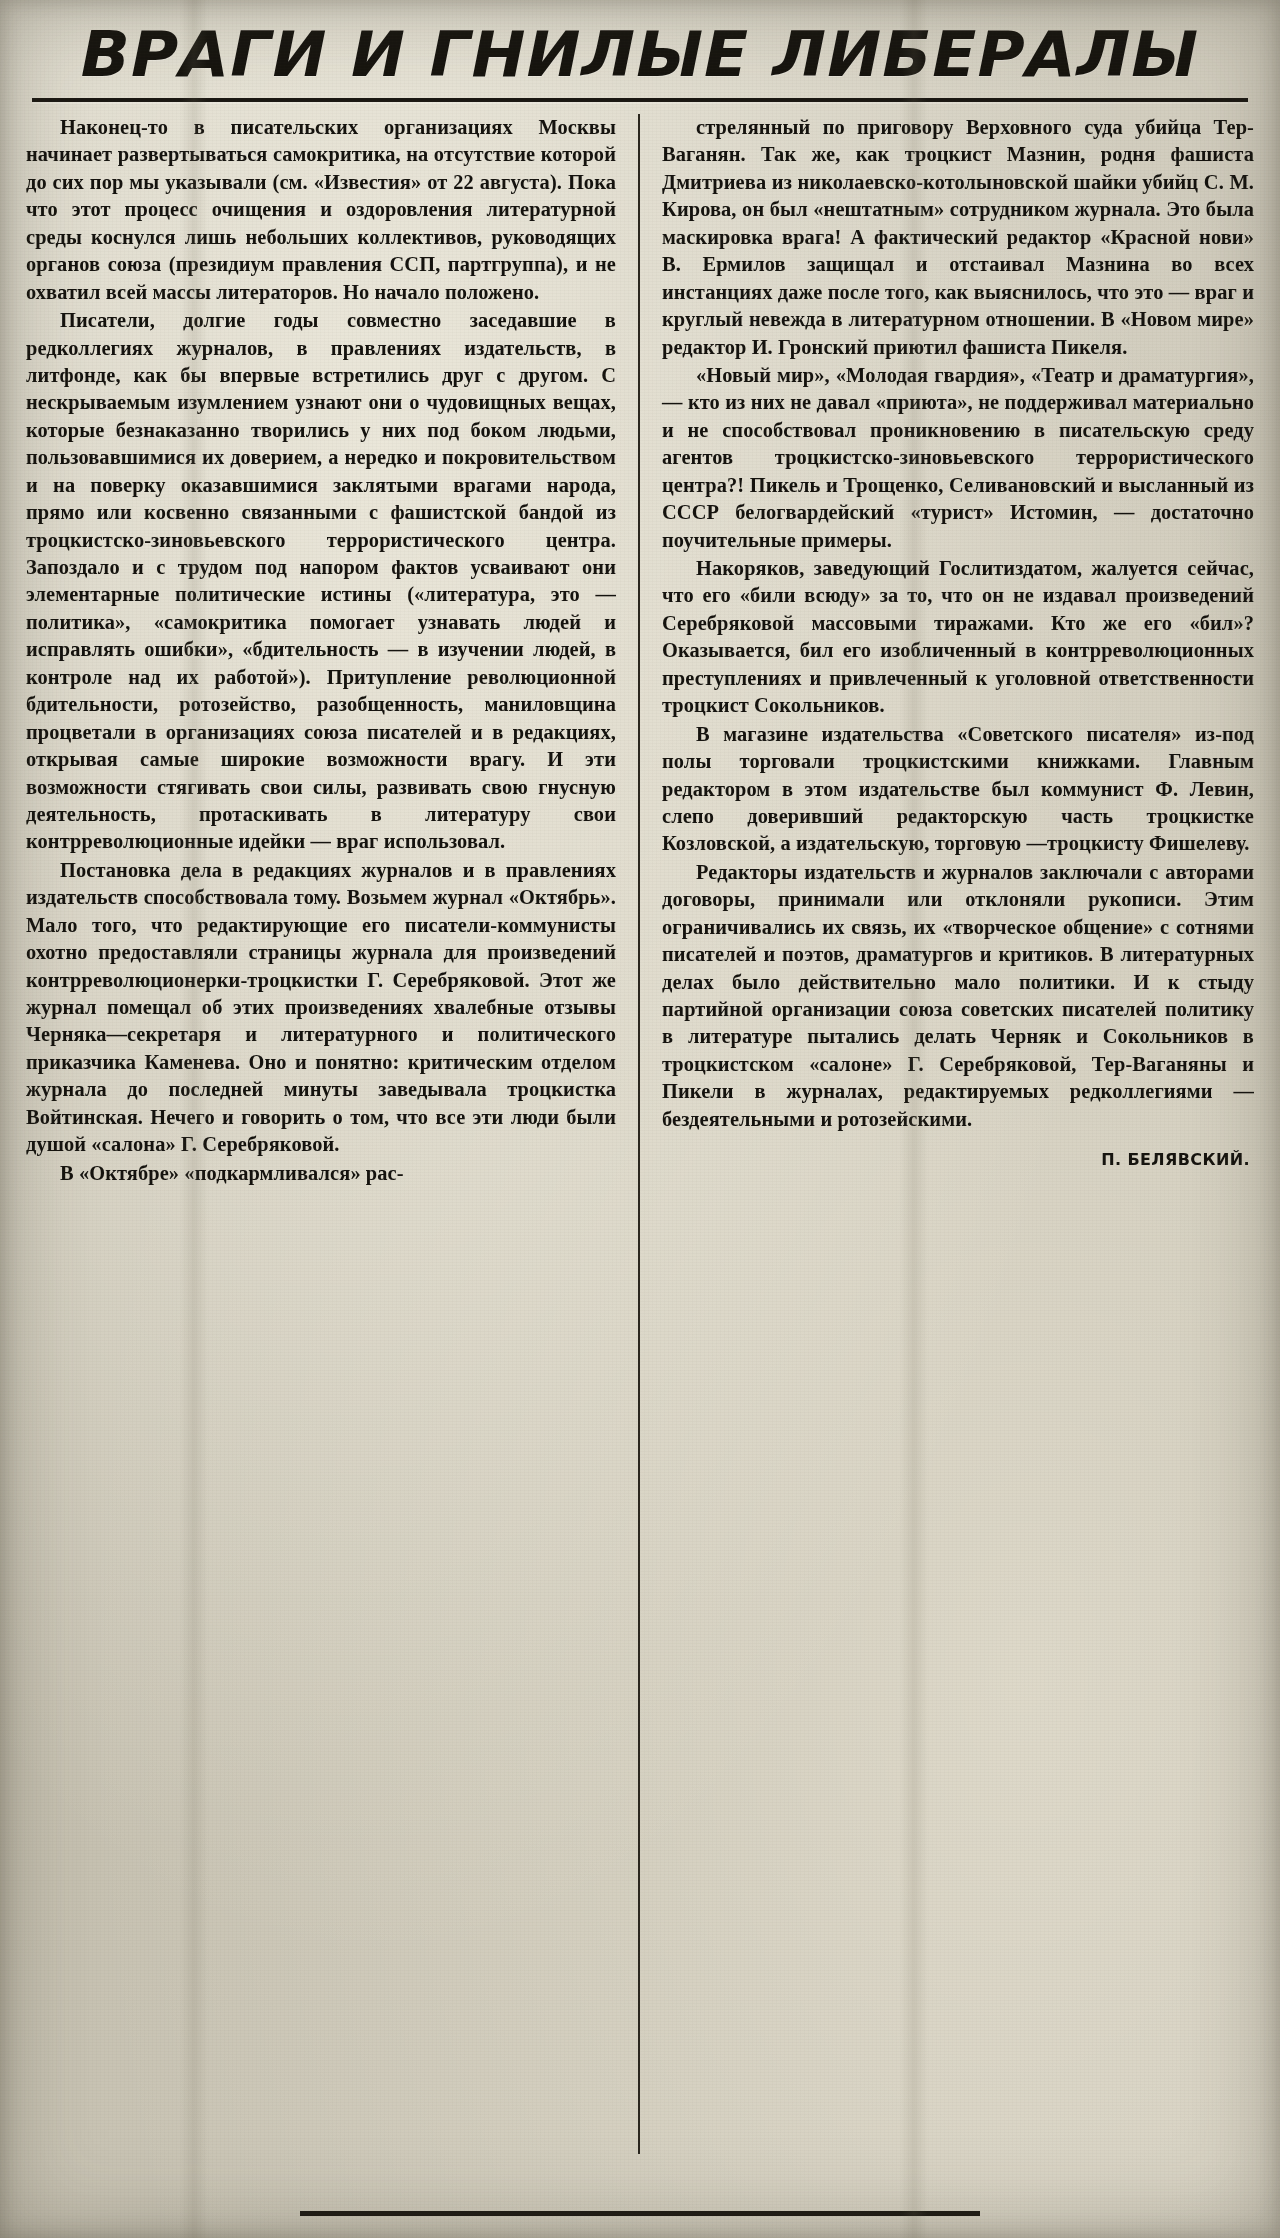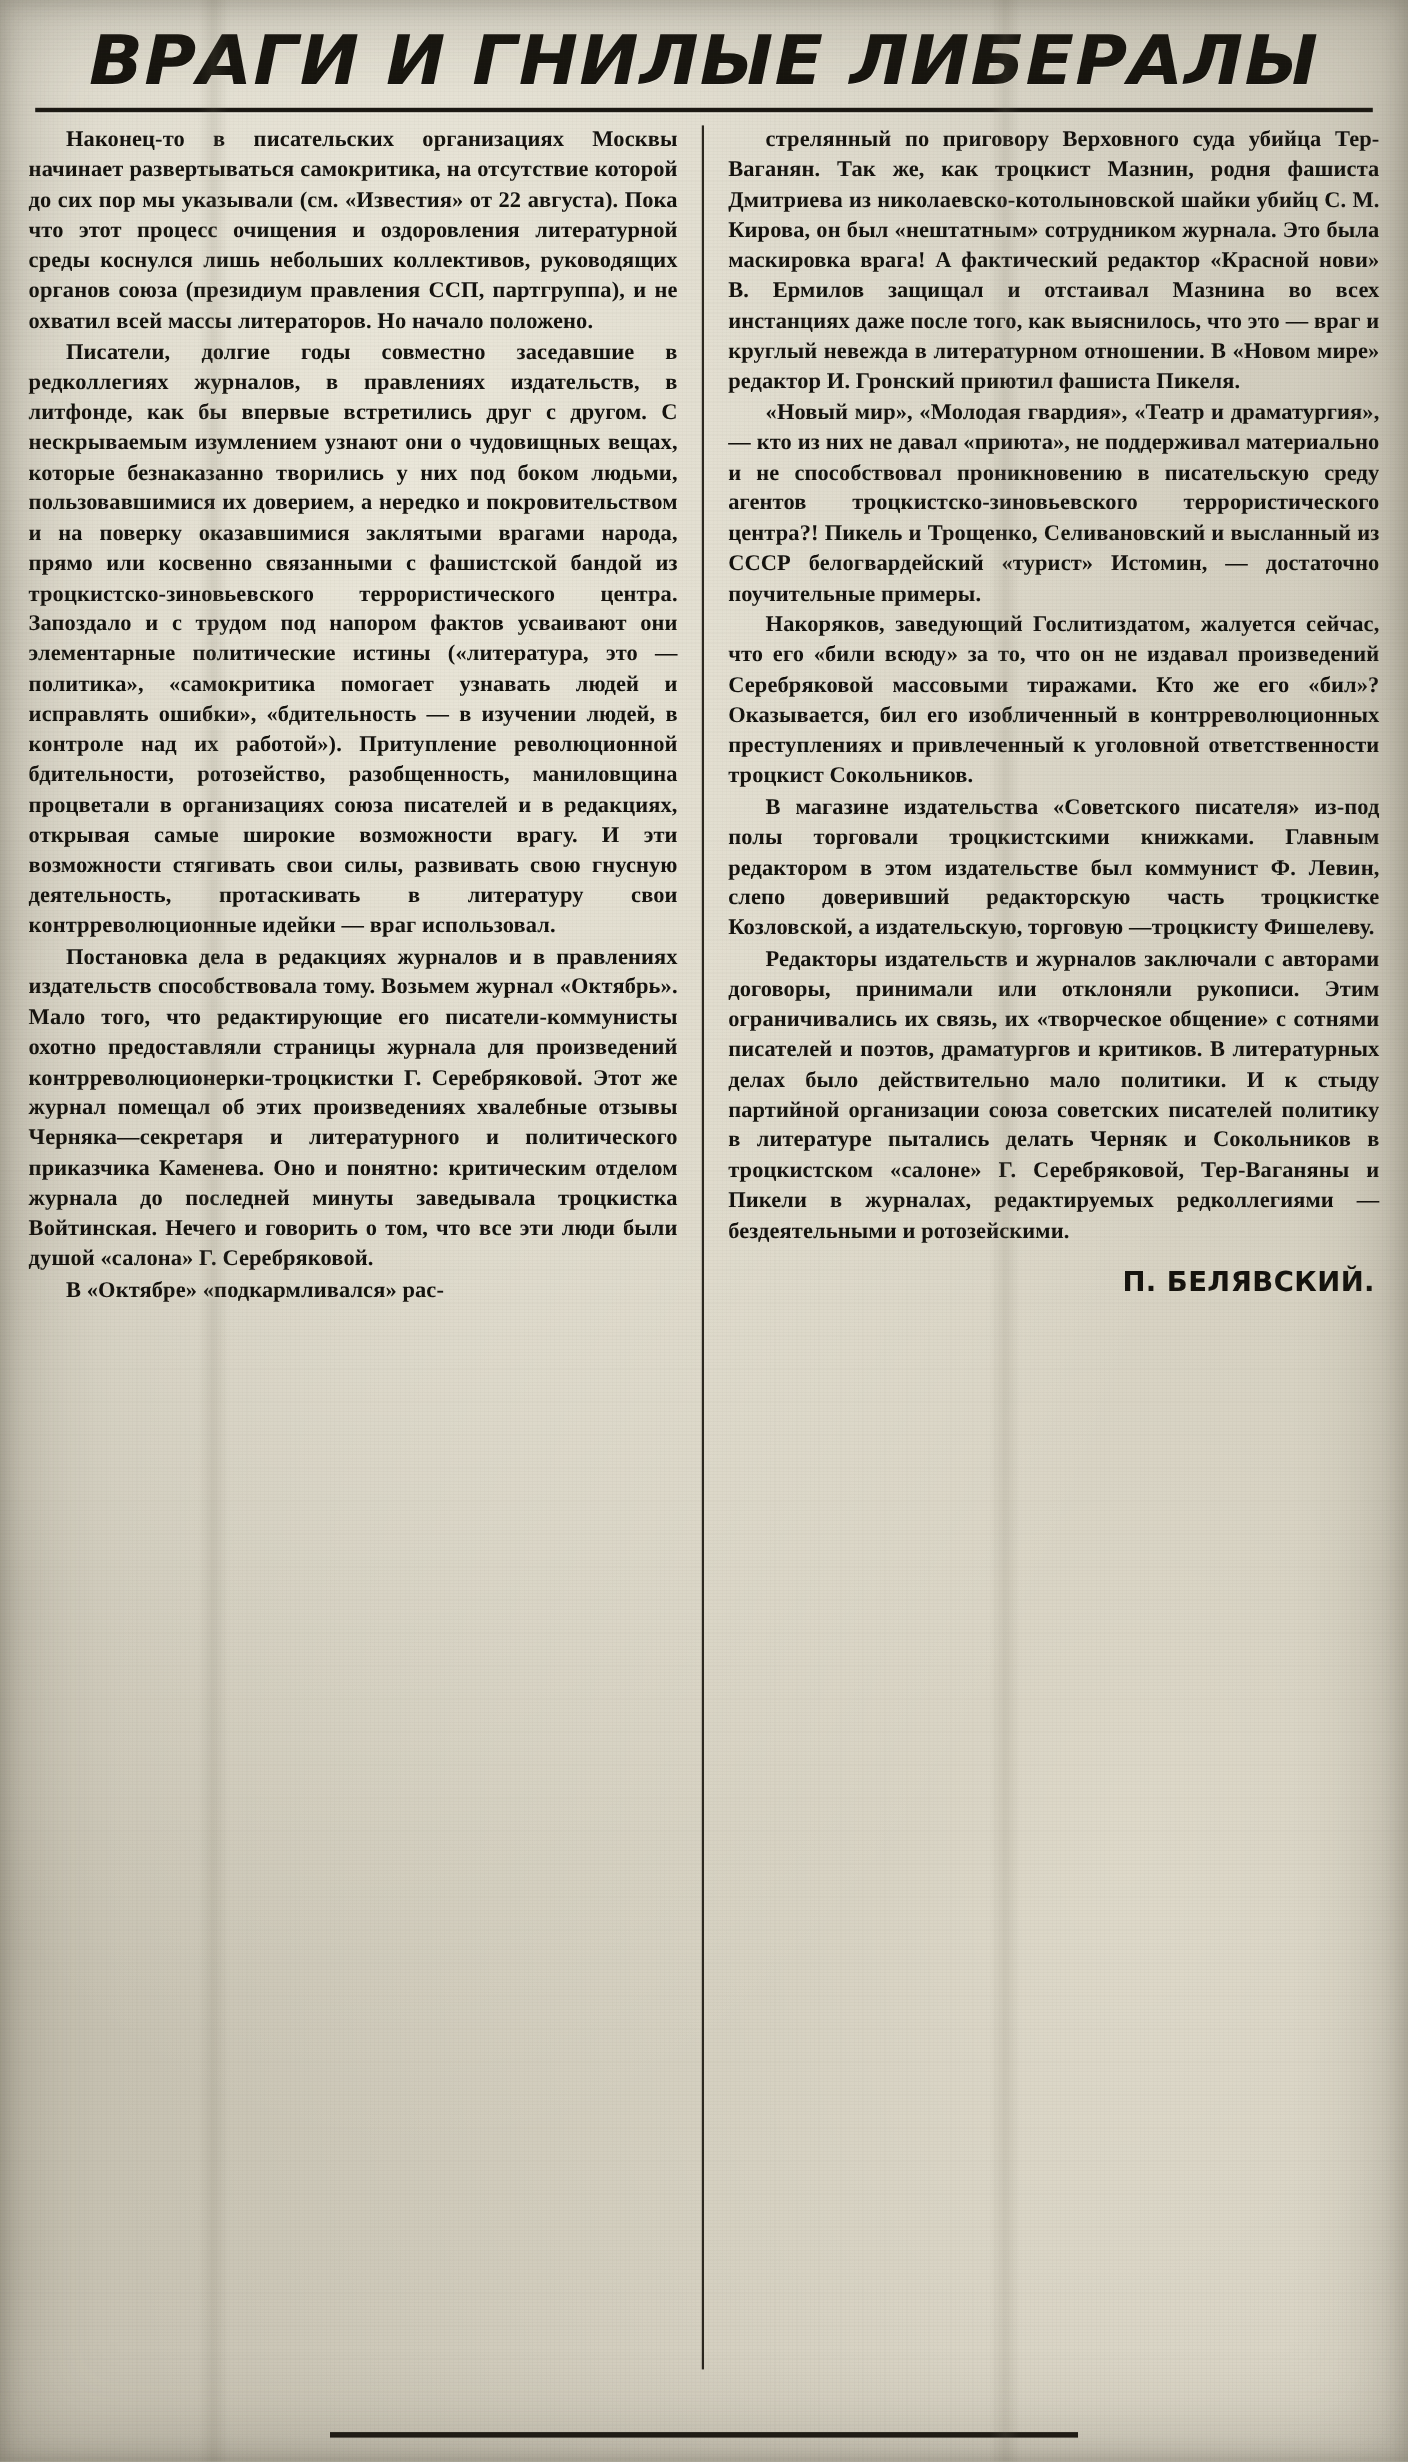--- a/index.html
+++ b/index.html
@@ -89,21 +89,21 @@
   }
   .col p {
     margin: 0 0 1px 0;
     text-indent: 34px;
   }
   .signature {
     margin-top: 16px;
     text-align: right;
     font-family: "DejaVu Sans", sans-serif;
     font-weight: bold;
-    font-size: 25px;
+    font-size: 16px;
     letter-spacing: 0.4px;
     color: #15130e;
     padding-right: 4px;
   }
   .fold {
     position: absolute;
     top: 0;
     bottom: 0;
     width: 28px;
     pointer-events: none;

